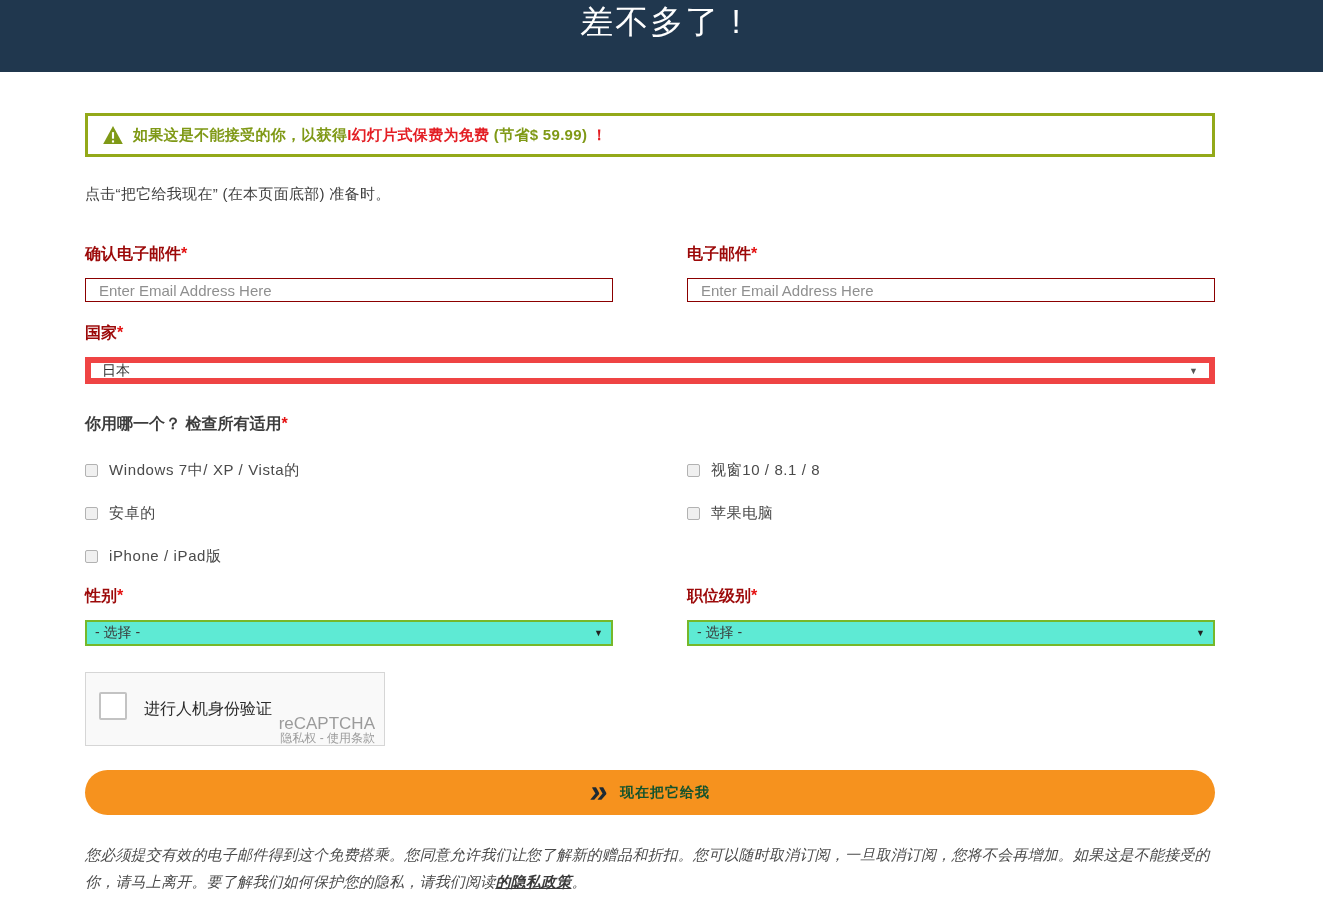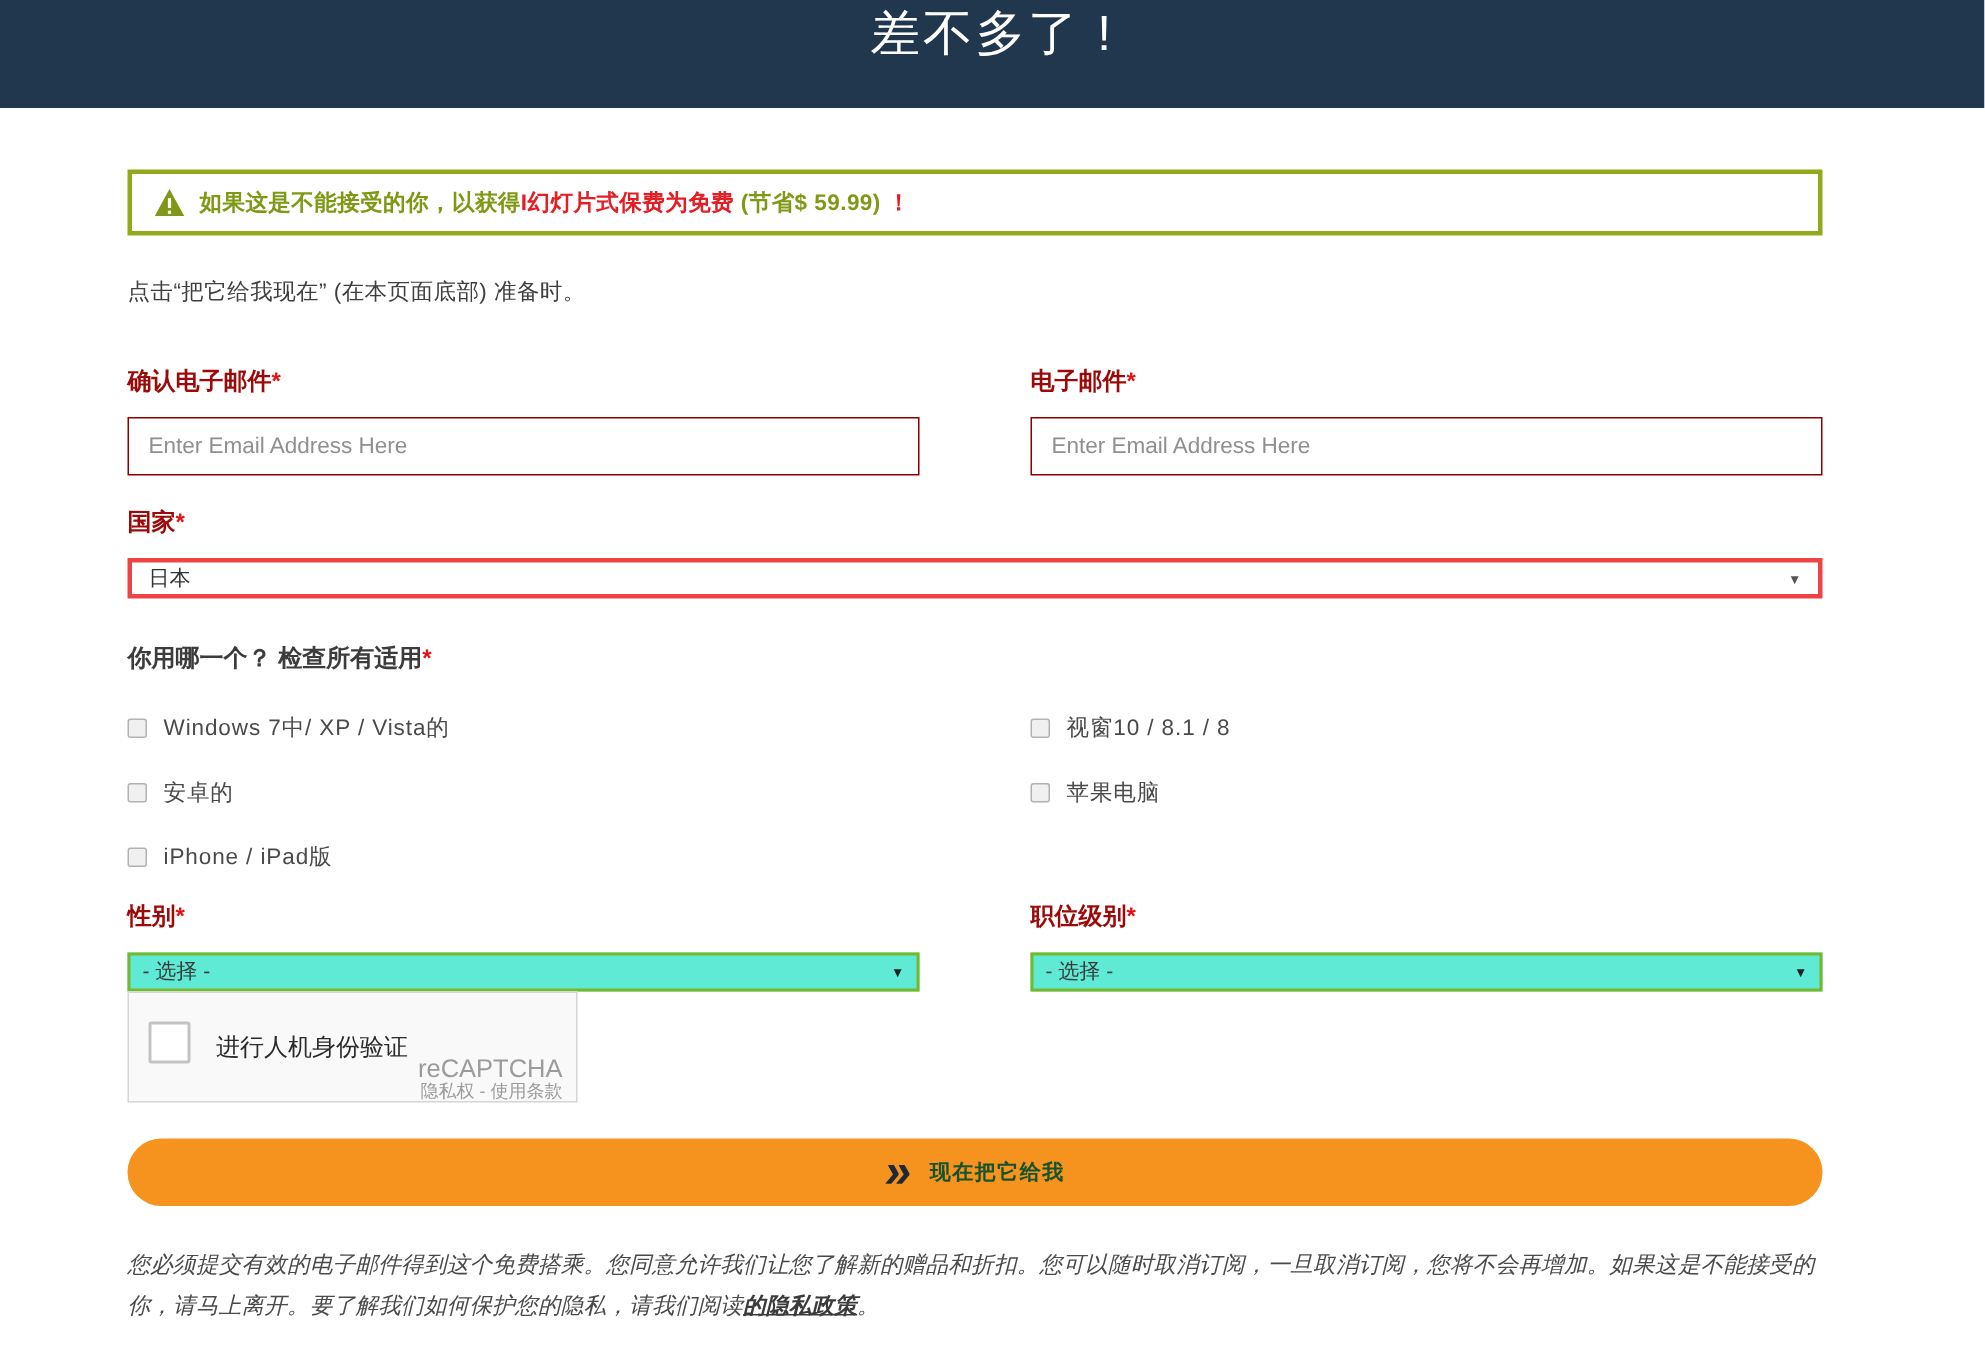--- a/index.html
+++ b/index.html
@@ -43,36 +43,36 @@
 
   .grid2 { display: grid; grid-template-columns: 528px 528px; column-gap: 74px; }
 
   .labels-row { margin-top: 40px; }
   .field-label { color: #9c0909; font-weight: bold; font-size: 16px; }
   .req { color: #e41111; font-weight: bold; }
 
   .inputs-row { margin-top: 13px; }
   .text-input {
     width: 100%;
-    height: 39px;
+    height: 24px;
     border: 1px solid #8b0000;
     padding: 0 13px;
     font-size: 15px;
     font-family: "Liberation Sans", sans-serif;
     color: #0c4a6e;
     outline: none;
   }
   .text-input::placeholder { color: #8f8f8f; }
 
   .country-label-row { margin-top: 21px; }
   .select-gray {
     margin-top: 13px;
     width: 100%;
     height: 27px;
-    border: 3px solid #ef4444;
+    border: 6px solid #ef4444;
     background: #fff;
     display: flex;
     align-items: center;
     justify-content: space-between;
     padding: 0 11px;
     font-size: 14px;
     color: #333;
     cursor: pointer;
   }
   .arrow { font-size: 9px; color: #555; }
@@ -104,20 +104,21 @@
     align-items: center;
     justify-content: space-between;
     padding: 0 8px;
     font-size: 14px;
     color: #3a3a3a;
     cursor: pointer;
   }
   .select-green .arrow { color: #222; }
 
   .recaptcha {
+    margin-top: 26px;
     width: 300px;
     height: 74px;
     background: #f9f9f9;
     border: 1px solid #d6d6d6;
     position: relative;
   }
   .rc-checkbox {
     position: absolute; left: 13px; top: 19px;
     width: 28px; height: 28px;
     background: #fff;

